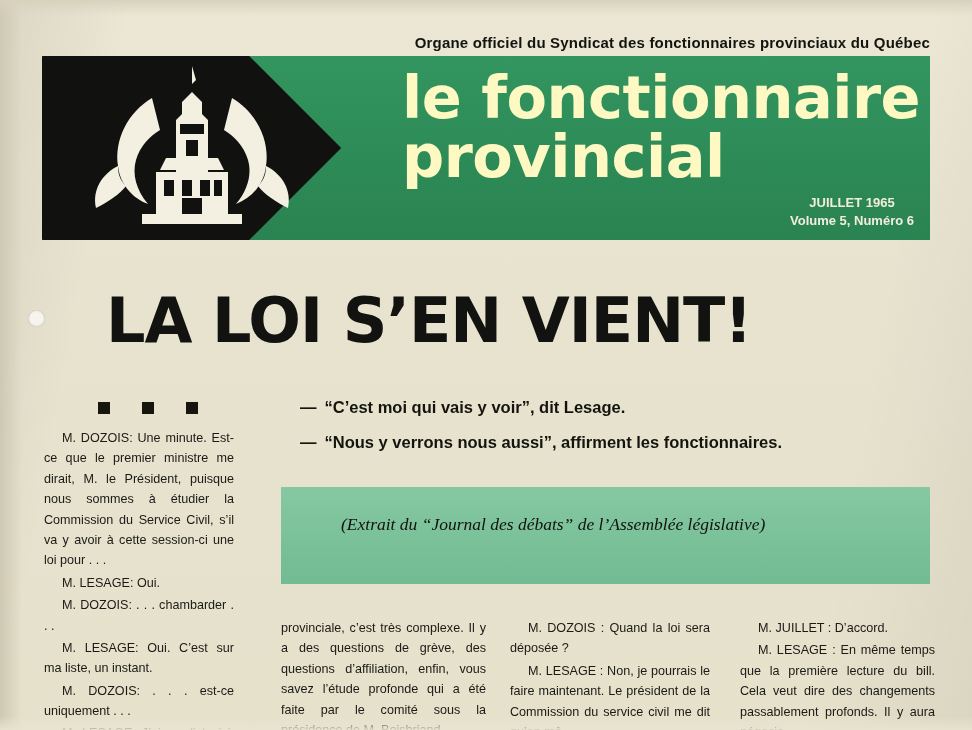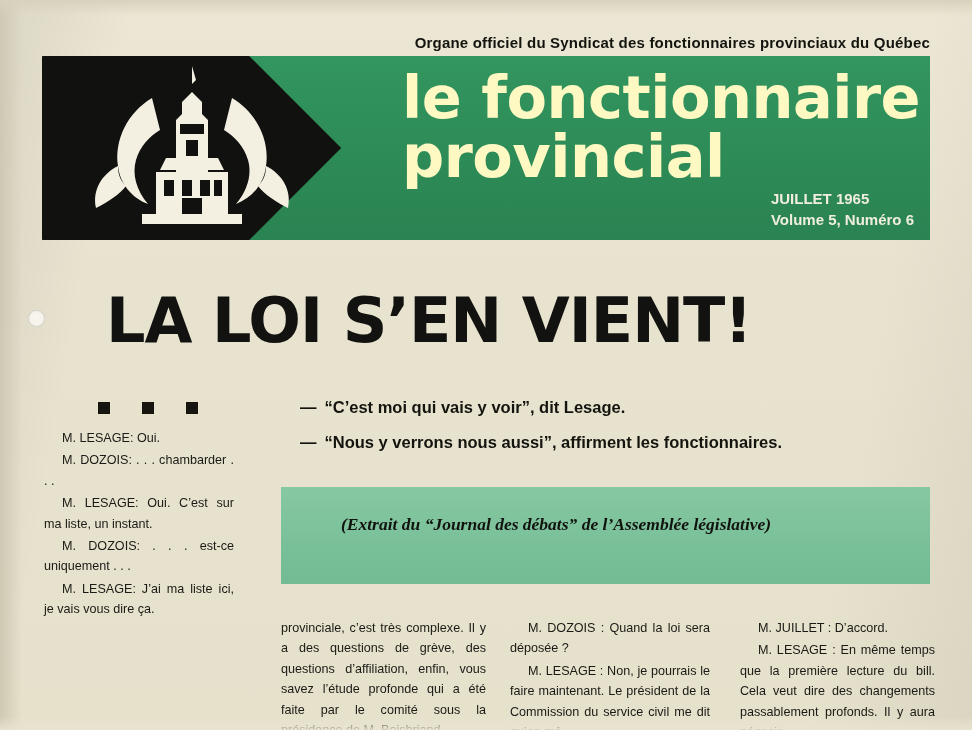--- a/index.html
+++ b/index.html
@@ -94,23 +94,23 @@
     letter-spacing: -0.5px;
     font-family: "DejaVu Sans", sans-serif;
   }
   .title-line.l2 {
     margin-top: 3px;
   }
   .issue {
     position: absolute;
     right: 16px;
     bottom: 10px;
-    text-align: left;
+    text-align: center;
     color: #f1eee0;
-    font-size: 15px;
+    font-size: 13px;
     font-weight: bold;
     line-height: 1.4;
     margin-top: 9px;
   }
 
   
   .headline {
     position: absolute;
     left: 106px;
     top: 284px;
@@ -178,21 +178,21 @@
     height: 97px;
     background: linear-gradient(180deg, #86c8a2 0%, #79c099 60%, #72bb93 100%);
   }
   .extract-text {
     position: absolute;
     left: 60px;
     top: 24px;
     right: 18px;
     font-family: "Liberation Serif", serif;
     font-style: italic;
-    font-weight: bold;
+    font-weight: normal;
     font-size: 17.5px;
     line-height: 1.55;
     color: #11130f;
   }
 
   
   .col {
     position: absolute;
     top: 0;
     font-size: 12.6px;
@@ -283,20 +283,21 @@
     </div>
   </div>
 
   <div class="extract">
     <div class="extract-text">
       <div>(Extrait du “Journal des débats” de l’Assemblée législative)</div>
     </div>
   </div>
 
   <div class="col col1">
+    <p class="indent">M. DOZOIS: Une minute. Est-ce que le premier ministre me dirait, M. le Président, puisque nous sommes à étudier la Commission du Service Civil, s’il va y avoir à cette session-ci une loi pour . . .</p>
     <p class="indent">M. LESAGE: Oui.</p>
     <p class="indent">M. DOZOIS: . . . chambarder . . .</p>
     <p class="indent">M. LESAGE: Oui. C’est sur ma liste, un instant.</p>
     <p class="indent">M. DOZOIS: . . . est-ce uniquement . . .</p>
     <p class="indent">M. LESAGE: J’ai ma liste ici, je vais vous dire ça.</p>
   </div>
 
   <div class="col col2">
     <p>provinciale, c’est très complexe. Il y a des questions de grève, des questions d’affiliation, enfin, vous savez l’étude profonde qui a été faite par le comité sous la présidence de M. Boisbriand</p>
   </div>

